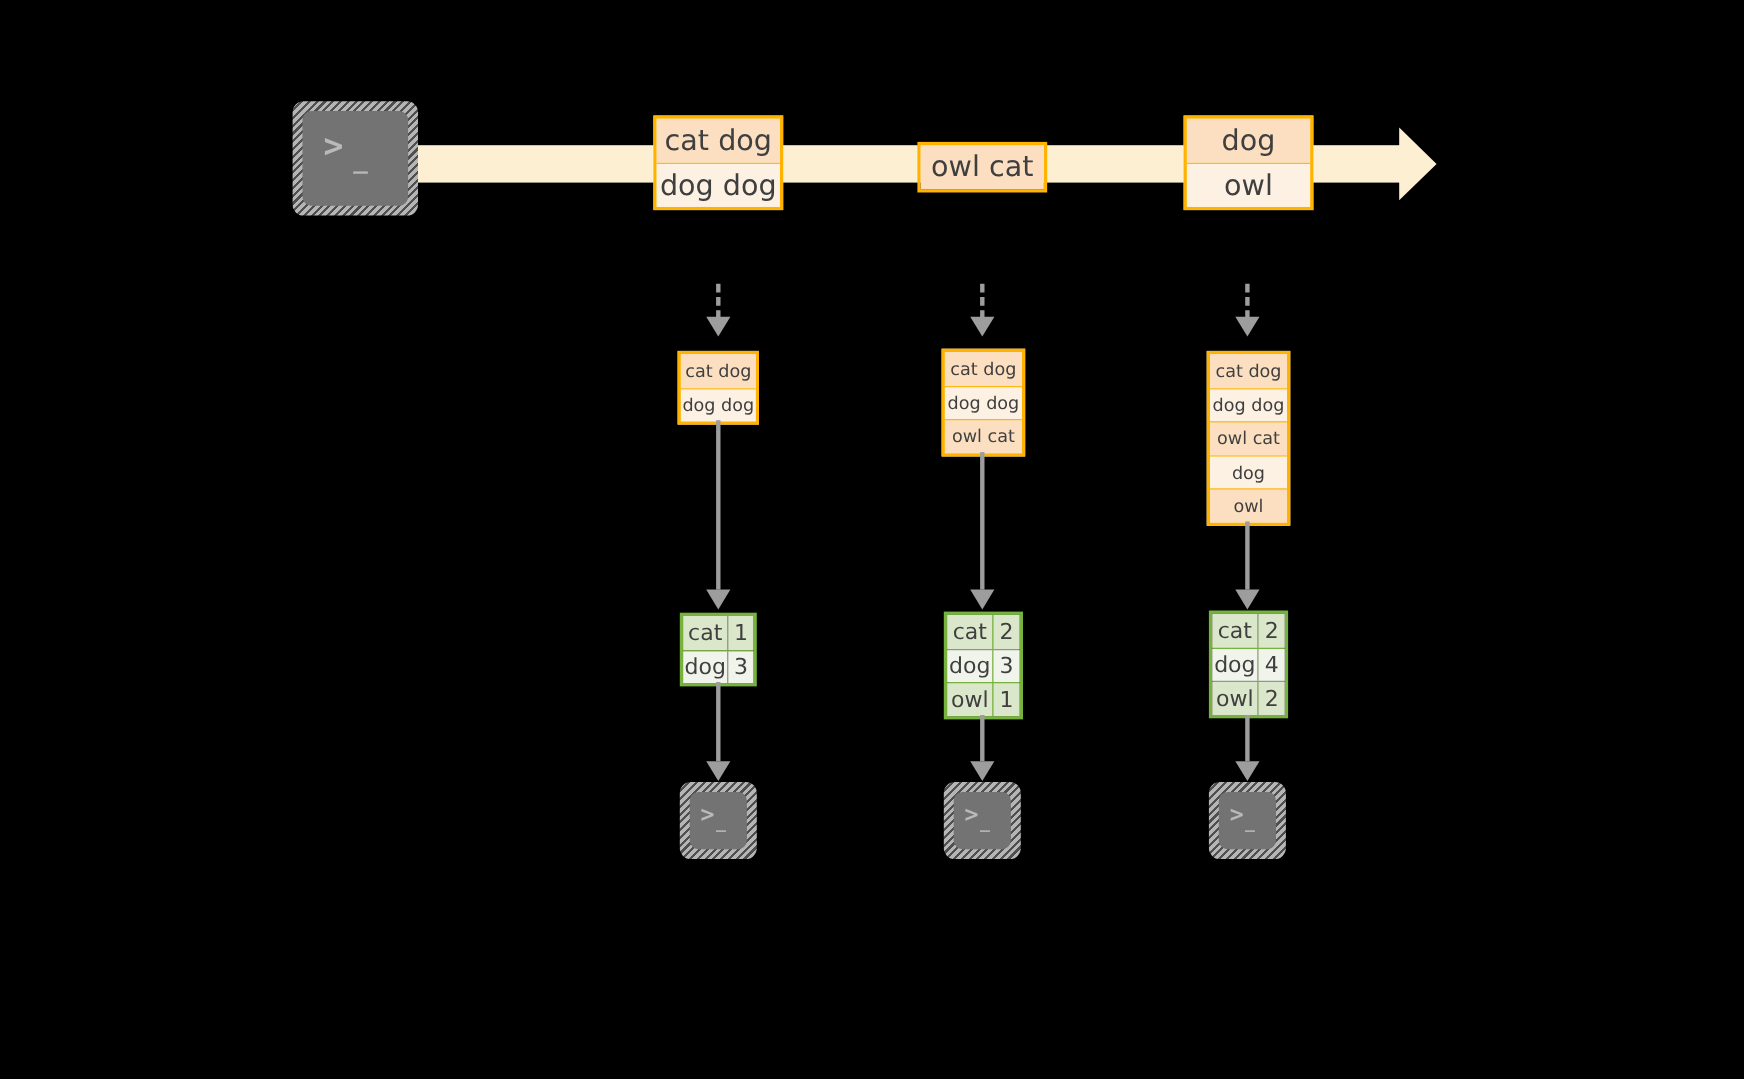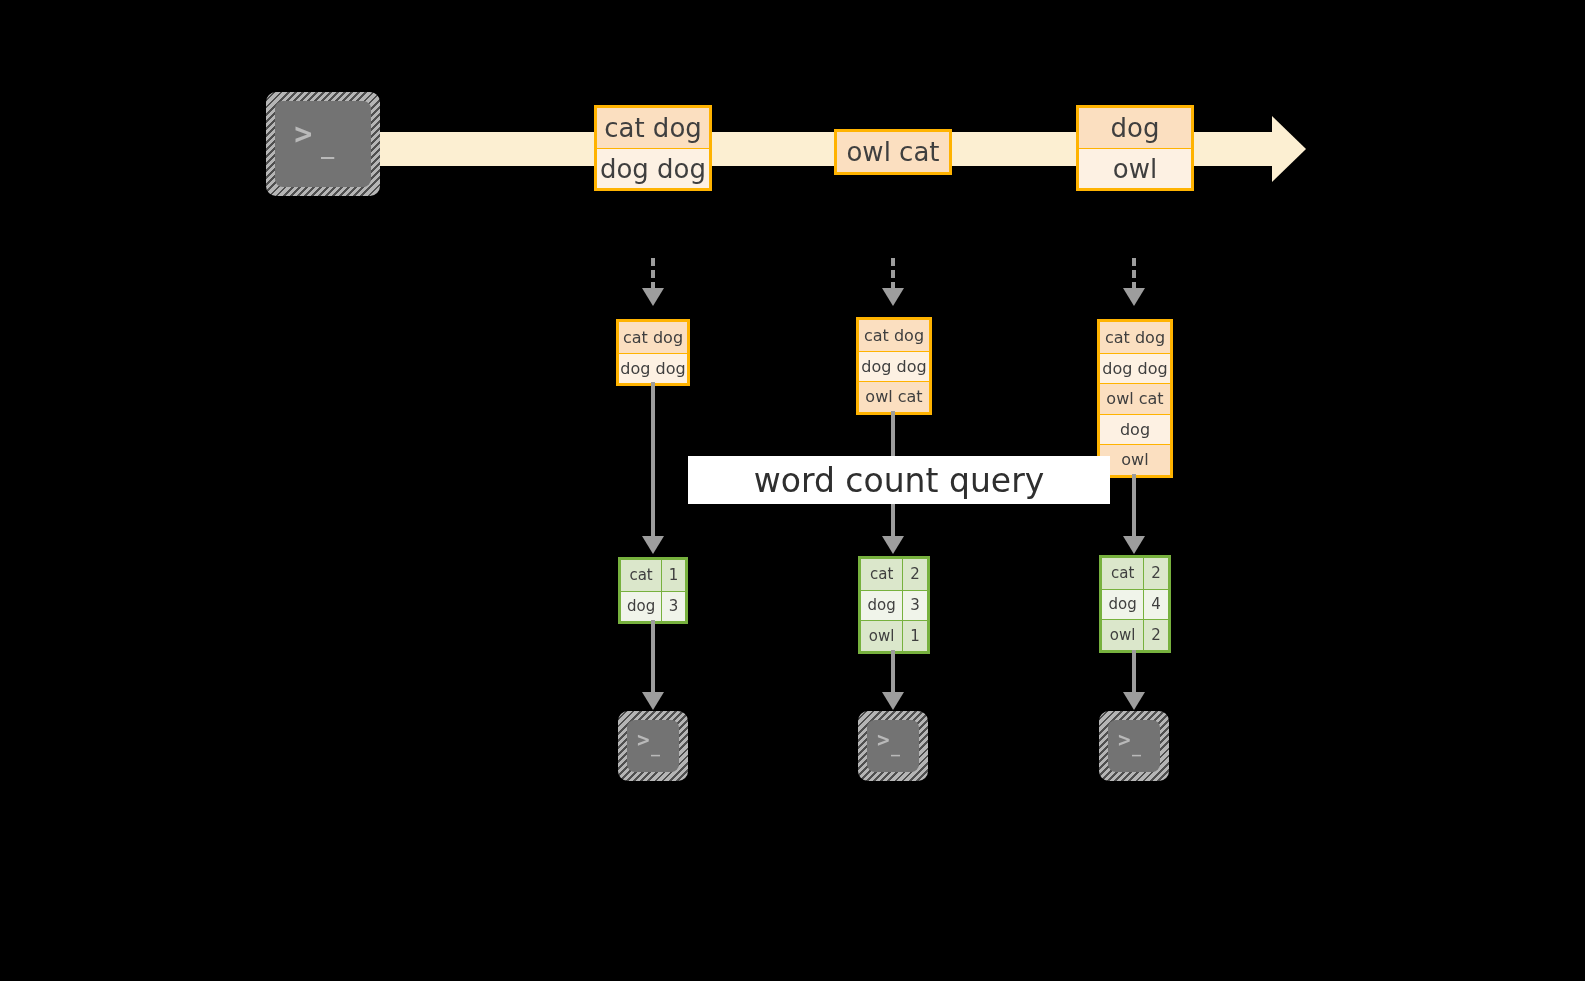--- a/index.html
+++ b/index.html
@@ -90,21 +90,21 @@
   .ostack.big  { font-size: 26px; }
   .ostack.big  .row { height: 40px; }
   .ostack.small{ font-size: 16px; }
   .ostack.small .row { height: 30.5px; }
 
   
   .gtable {
     position: absolute;
     box-sizing: border-box;
     border: 3px solid #77B13E;
-    font-size: 15px;
+    font-size: 20px;
   }
   .gtable .grow {
     display: flex;
     box-sizing: border-box;
     height: 30.5px;
     border-top: 1.5px solid #77B13E;
   }
   .gtable .grow:first-child { border-top: none; }
   .gtable .gc {
     box-sizing: border-box;
@@ -209,23 +209,20 @@
 
   <div class="varrow-line" style="left:651px; top:382px; height:154px;"></div>
   <div class="varrow-head" style="left:642px; top:536px;"></div>
 
   <div class="varrow-line" style="left:891px; top:411px; height:125px;"></div>
   <div class="varrow-head" style="left:882px; top:536px;"></div>
 
   <div class="varrow-line" style="left:1132px; top:474px; height:62px;"></div>
   <div class="varrow-head" style="left:1123px; top:536px;"></div>
 
-  <div class="banner" style="left:688px; top:456px; width:422px; height:48px;">
-    <span>word count query</span>
-  </div>
 
   <div class="gtable" style="left:618px; top:557px; width:70px;">
     <div class="grow dark">
       <div class="gc key" style="width:45px;">cat</div>
       <div class="gc val" style="width:25px;">1</div>
     </div>
     <div class="grow light">
       <div class="gc key" style="width:45px;">dog</div>
       <div class="gc val" style="width:25px;">3</div>
     </div>

